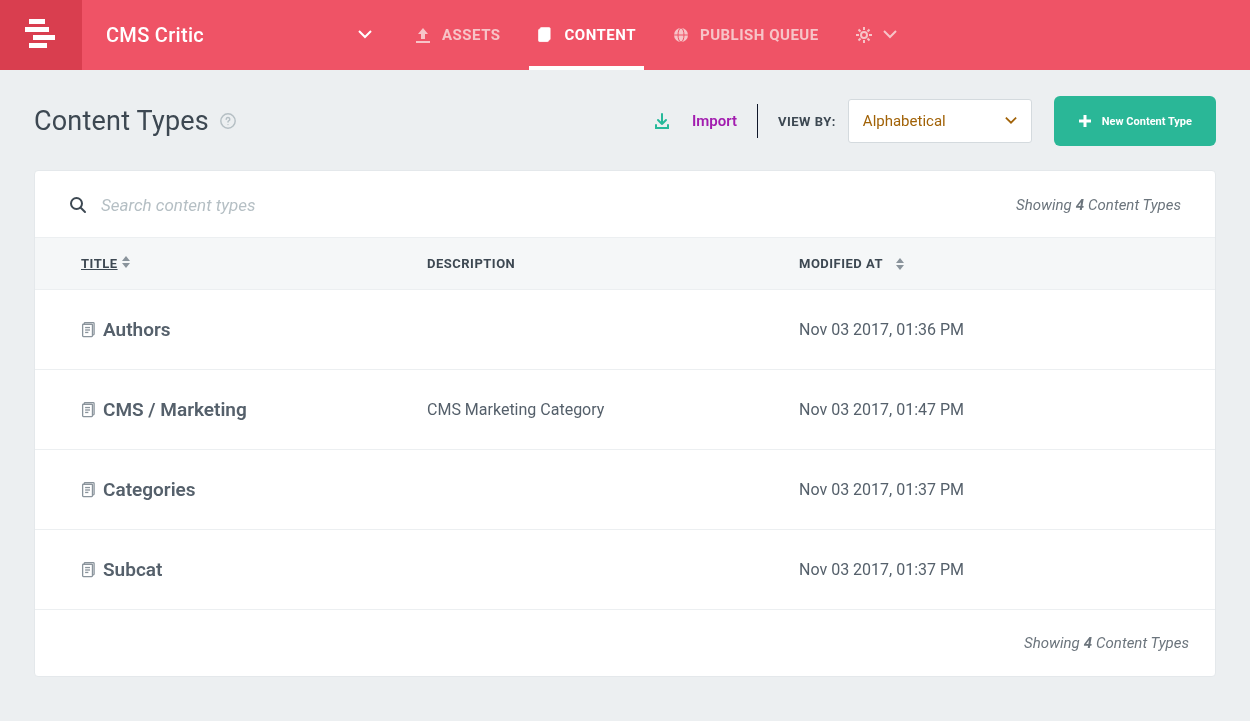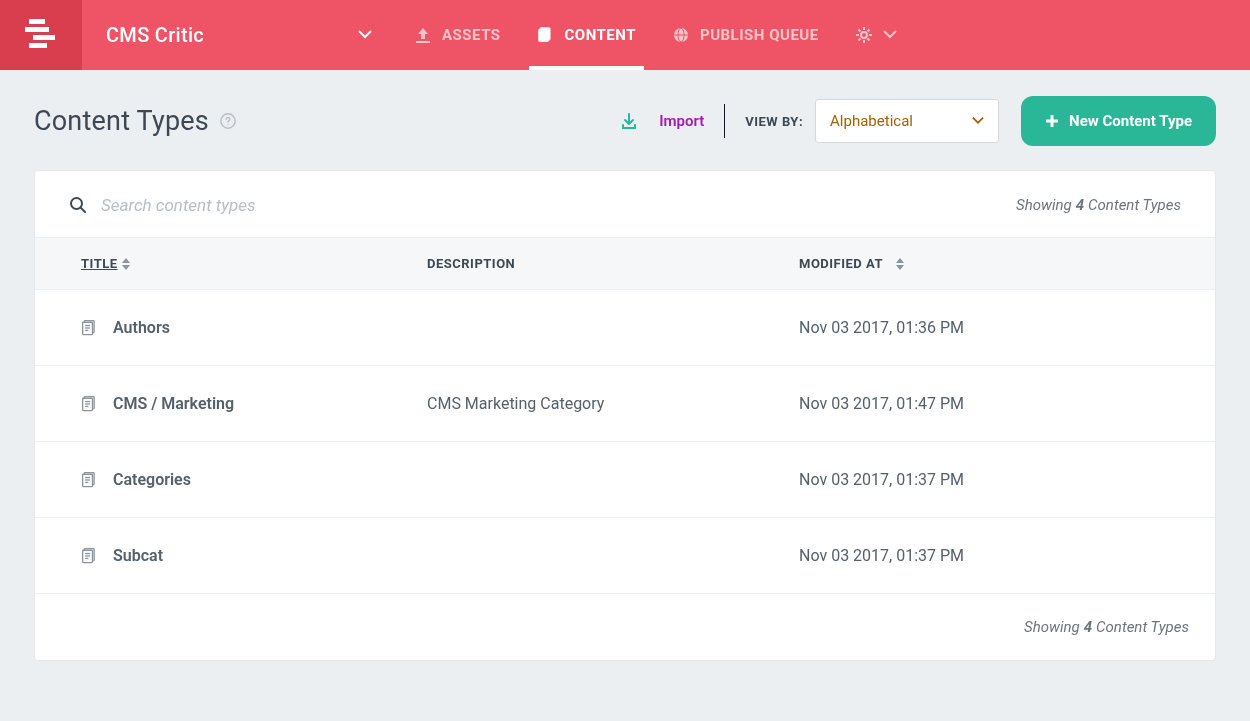--- a/index.html
+++ b/index.html
@@ -28,41 +28,41 @@
   .page-head { display:flex; align-items:center; padding: 26px 34px 24px; }
   .page-title { font-size: 27px; font-weight: 400; color:#3d4852; letter-spacing:.2px; }
   .help-badge { width:18px; height:18px; margin-left:10px; fill:none; stroke:#b5bfc4; stroke-width:1.6; }
   .head-spacer { flex:1; }
   .import-link { display:flex; align-items:center; gap:21px; color:#a21caf; font-weight:600; font-size:15px; cursor:pointer; padding: 0 20px; border-right:1px solid #0f172a; height:34px; }
   .import-icon { width:18px; height:18px; fill:#26b99a; }
   .viewby { display:flex; align-items:center; gap:12px; padding: 0 0 0 20px; }
   .viewby-label { font-size:13px; font-weight:700; letter-spacing:.5px; color:#3d4852; }
   .select { display:flex; align-items:center; justify-content:space-between; background:#fff; border:1px solid #d4dade; border-radius:3px; height:44px; width:184px; padding: 0 14px; font-size:15px; color:#a16207; cursor:pointer; }
   .select .sel-chev { width:12px; height:12px; fill:#8a949c; }
-  .new-btn { display:flex; align-items:center; gap:10px; background:#2ab797; color:#fff; font-weight:700; font-size:15px; border-radius:12px; height:50px; padding: 0 24px; margin-left:22px; cursor:pointer; }
+  .new-btn { display:flex; align-items:center; gap:10px; background:#2ab797; color:#fff; font-weight:700; font-size:11px; border-radius:6px; height:50px; padding: 0 24px; margin-left:22px; cursor:pointer; }
   .new-btn .plus { width:14px; height:14px; stroke:#fff; stroke-width:3; }
 
   
   .card { margin: 0 34px; background:#fff; border:1px solid #e4e8eb; border-radius:4px; }
   .card-search { display:flex; align-items:center; padding: 24px 34px 22px; border-bottom:1px solid #eceff1; }
   .search-icon { width:18px; height:18px; fill:#3d4852; margin-right:14px; }
   .search-input { flex:1; border:none; outline:none; font-size:17px; font-style:italic; color:#8a949c; background:transparent; }
   .search-input::placeholder { color:#b5bfc4; }
   .showing { font-size:15px; font-style:italic; color:#6c757d; display:flex; gap:4px; }
   .showing strong { font-weight:700; }
 
   .thead { display:flex; align-items:center; background:#f5f7f8; padding: 18px 46px; font-size:13px; font-weight:700; letter-spacing:.5px; color:#3d4852; border-bottom:1px solid #eceff1; }
-  .th-title { width: 346px; display:flex; align-items:center; gap:3px;text-decoration:underline; }
+  .th-title { width: 346px; display:flex; gap:3px;text-decoration:underline; }
   .th-desc { width: 372px; }
   .th-mod { display:flex; align-items:center; gap:12px; }
   .sort-icon { width:10px; height:12px; fill:#8a949c; }
 
   .row { display:flex; align-items:center; padding: 28px 46px; border-bottom:1px solid #eceff1; cursor:pointer; }
   .row:last-child { border-bottom:none; }
-  .cell-title { width:346px; display:flex; align-items:center; gap:14px; color:#55606b; font-weight:600; font-size:16px; }
+  .cell-title { width:346px; display:flex; align-items:center; gap:4px; color:#55606b; font-weight:600; font-size:19px; }
   .doc-icon { width:18px; height:18px; stroke:#8a949c; fill:none; stroke-width:1.6; }
   .cell-desc { width:372px; color:#55606b; font-size:16px; }
   .cell-mod { color:#55606b; font-size:16px; }
 
   .card-foot { display:flex; justify-content:flex-end; padding: 24px 26px; border-top:1px solid #eceff1; }
 </style>
 </head>
 <body>
 
 <svg width="0" height="0" style="position:absolute">

